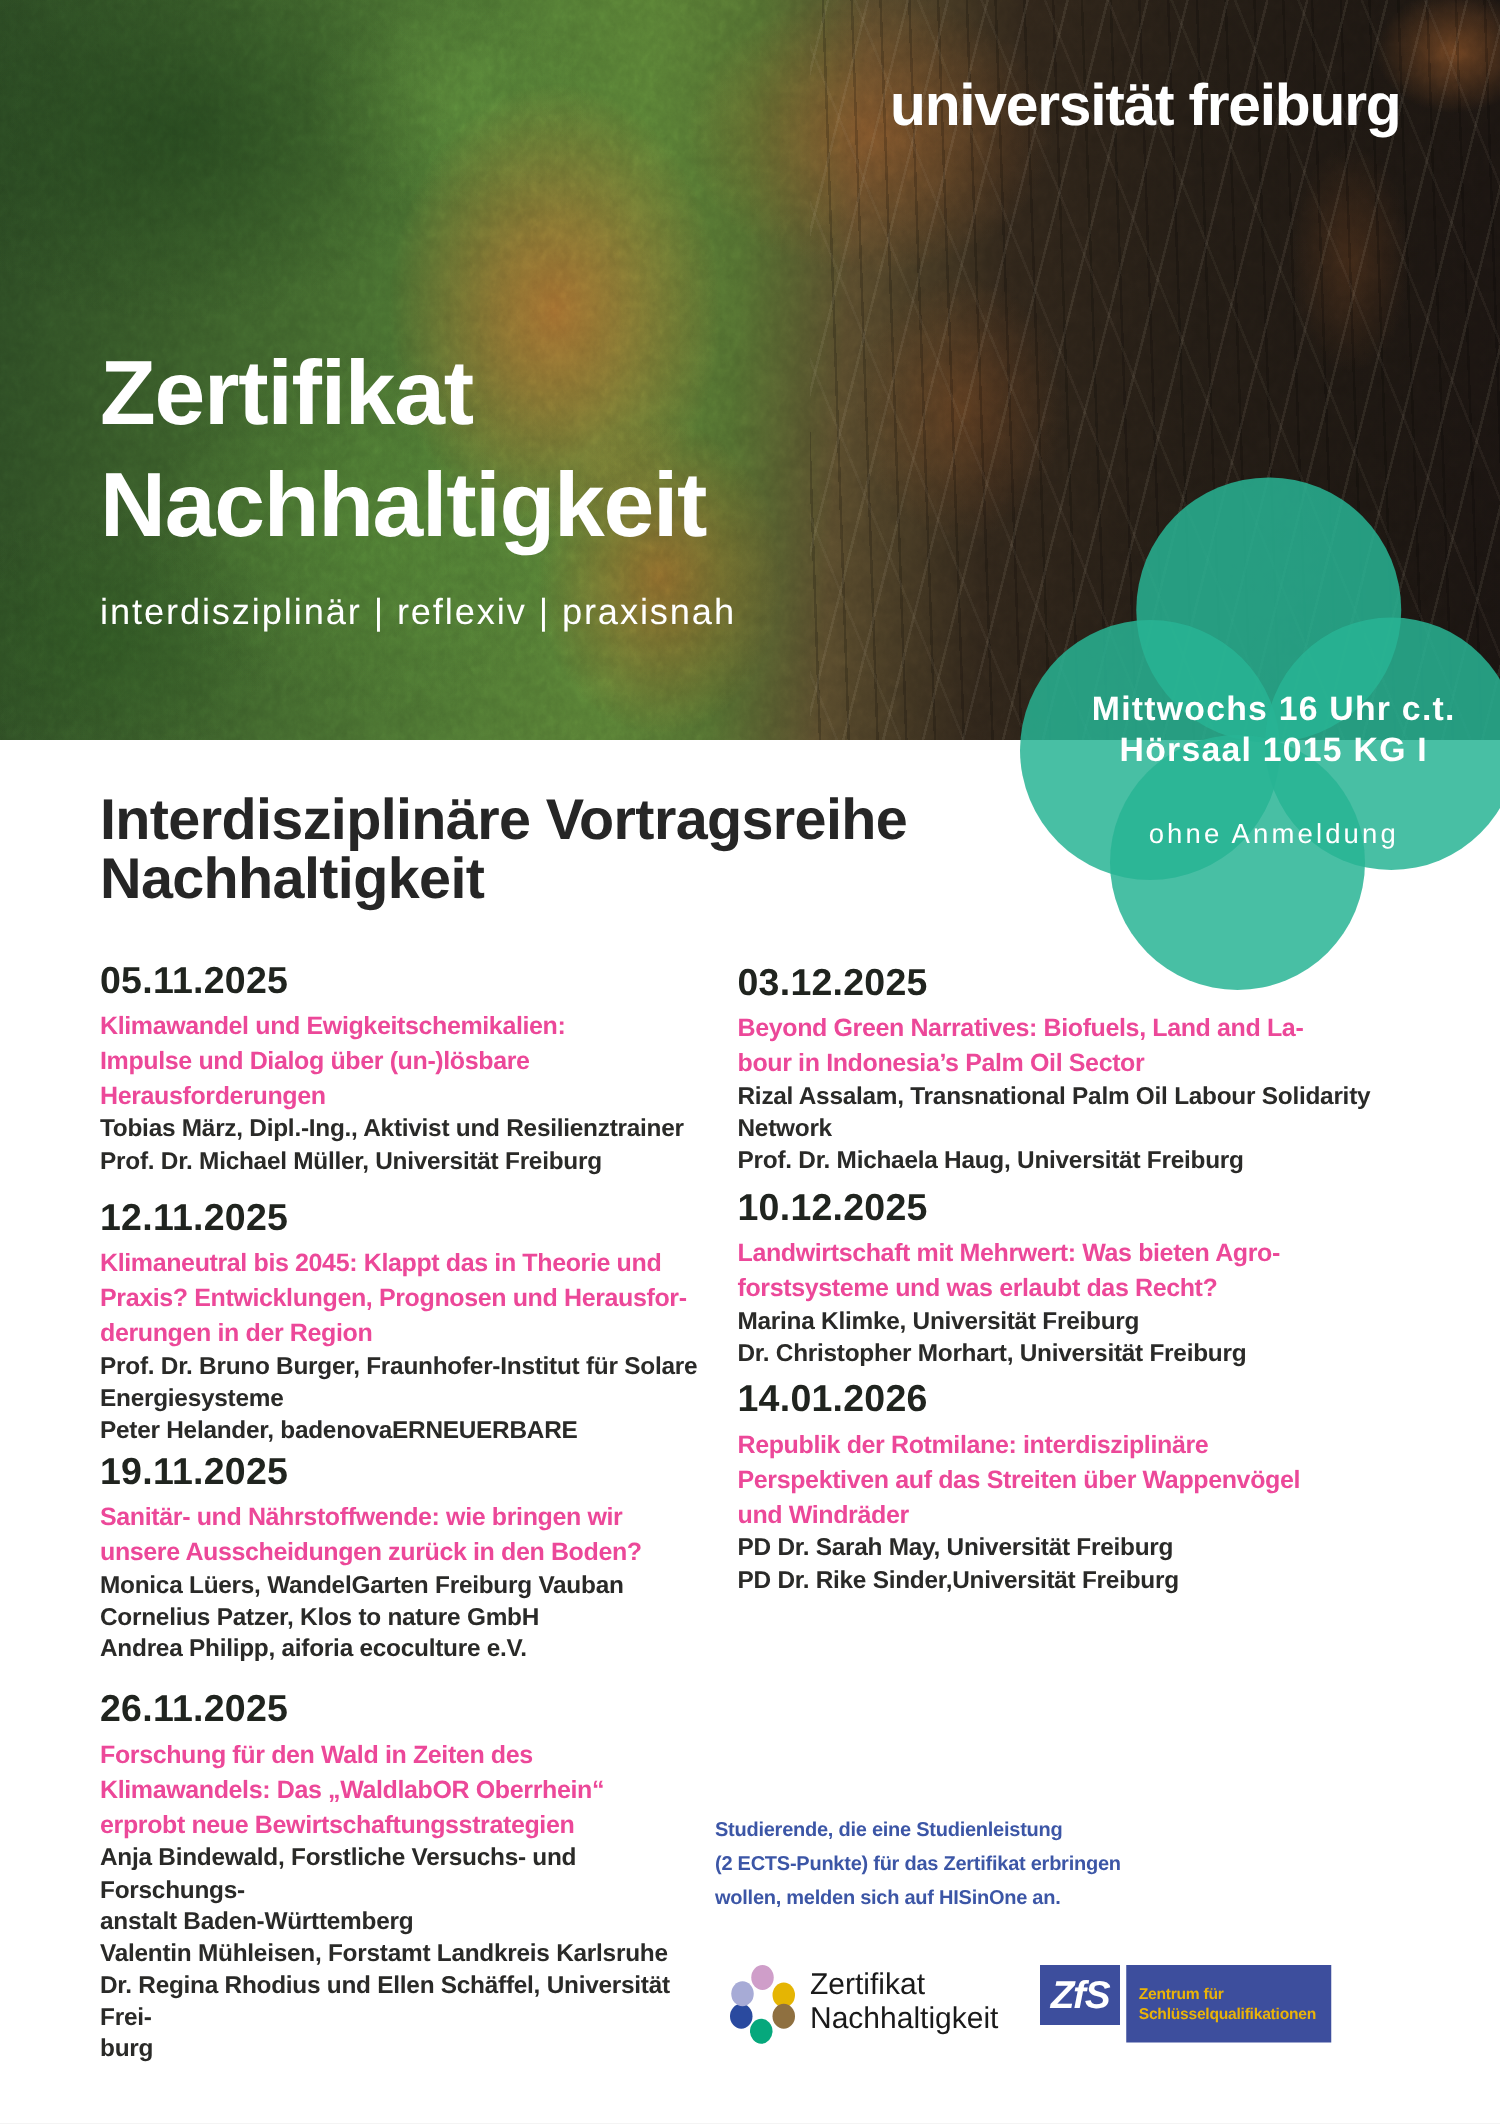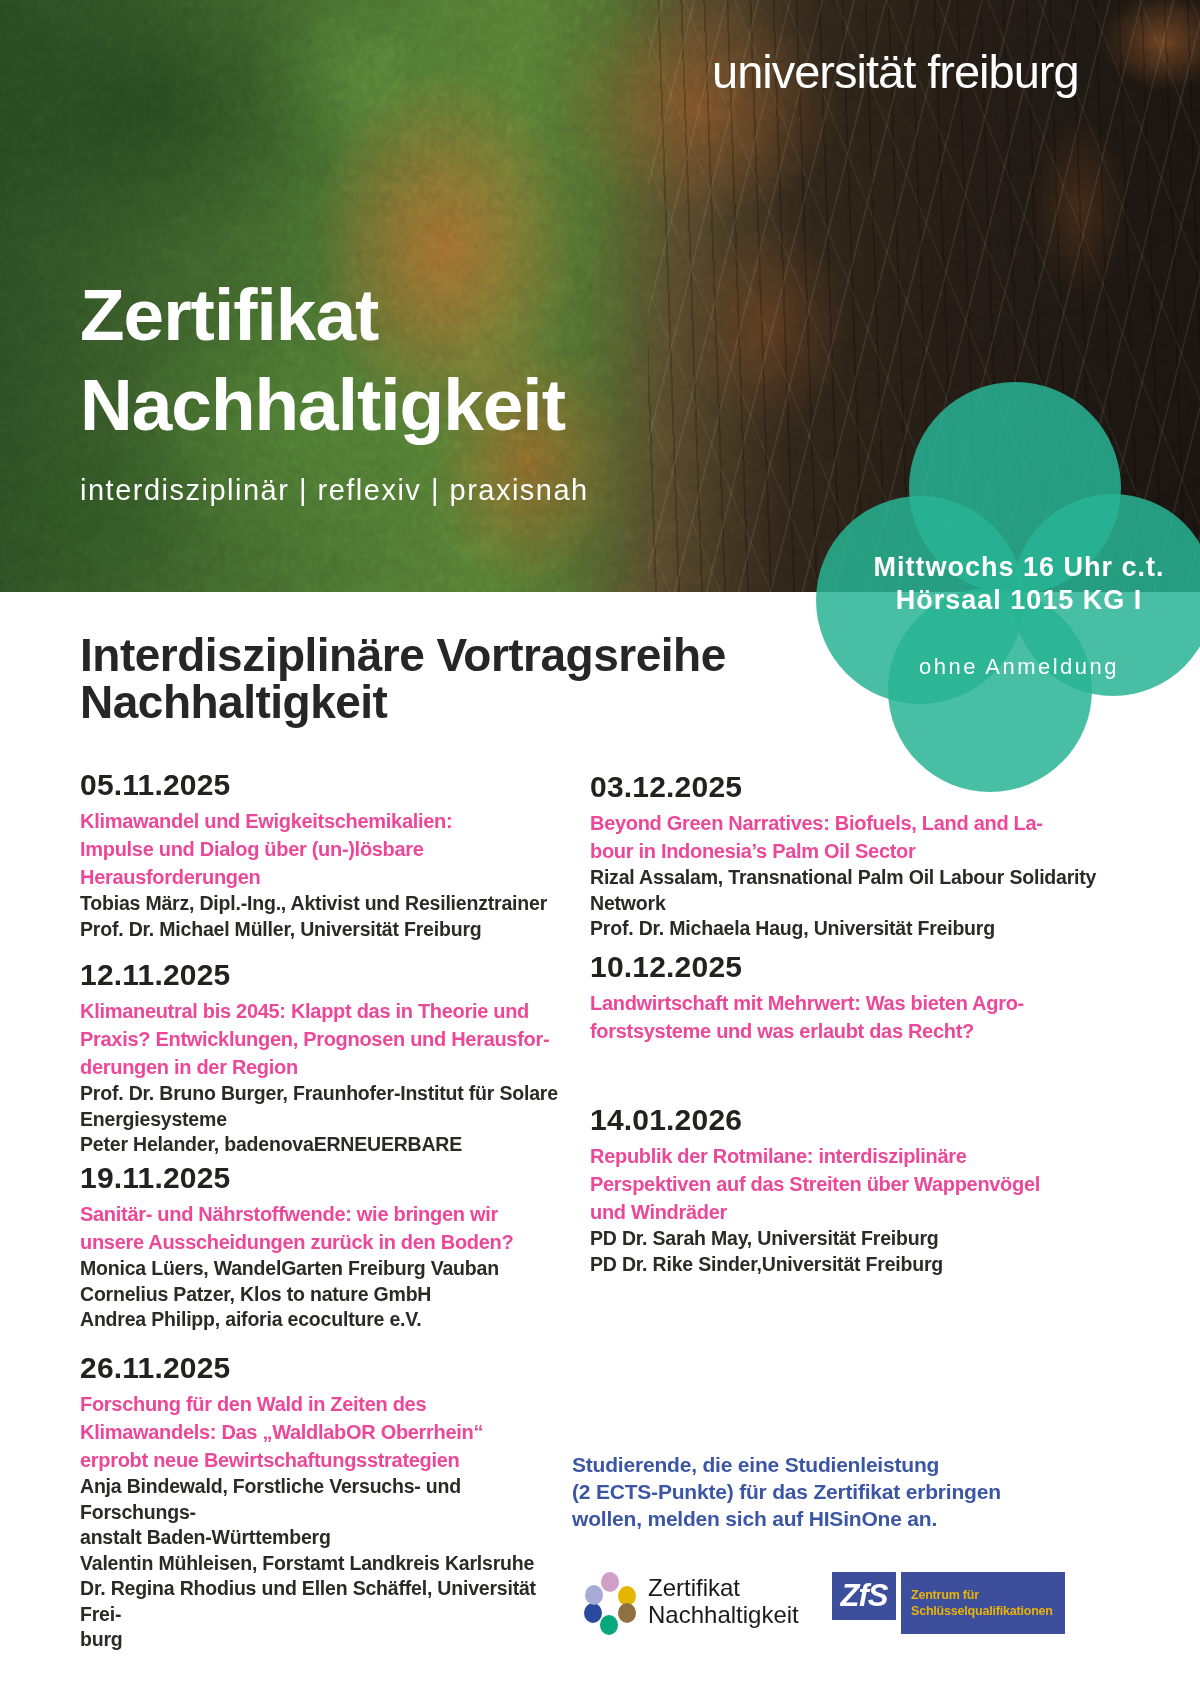--- a/index.html
+++ b/index.html
@@ -40,24 +40,24 @@
     background:
       repeating-linear-gradient(104deg, transparent 0 13px, rgba(196,186,166,0.10) 13px 15px, transparent 15px 31px),
       repeating-linear-gradient(68deg, transparent 0 19px, rgba(180,168,150,0.07) 19px 21px, transparent 21px 47px),
       repeating-linear-gradient(88deg, transparent 0 7px, rgba(0,0,0,0.20) 7px 9px, transparent 9px 23px);
     opacity: 0.9;
   }
   .hero-noise { position: absolute; left: 0; top: 0; width: 100%; height: 100%; mix-blend-mode: overlay; opacity: 0.55; }
 
   .uni-logo {
     position: absolute;
-    left: 712px; top: 44px;
+    left: 712px; top: 56px;
     color: #ffffff;
     font-size: 47px;
-    font-weight: 400;
+    font-weight: 700;
     letter-spacing: -1px;
     white-space: nowrap;
   }
   .hero-title {
     position: absolute;
     left: 80px; top: 270px;
     color: #ffffff;
     font-size: 73px;
     line-height: 90px;
     font-weight: 700;
@@ -130,21 +130,21 @@
     font-weight: 700;
     color: #2a2a28;
     letter-spacing: -0.2px;
     white-space: pre-line;
   }
 
   
   .ects-note {
     position: absolute;
     left: 572px; top: 1451px;
-    font-size: 21px;
+    font-size: 16px;
     line-height: 27px;
     font-weight: 700;
     letter-spacing: -0.2px;
     white-space: pre-line;
   }
 
   
   .zn-logo-dots { position: absolute; left: 584px; top: 1570px; width: 54px; height: 64px; }
   .dot { position: absolute; width: 18px; height: 20px; border-radius: 50%; }
   .dot-0 { left: 17px; top: 2px;  }   
@@ -272,20 +272,22 @@
 bour in Indonesia’s Palm Oil Sector</p>
       <p class="event-speakers">Rizal Assalam, Transnational Palm Oil Labour Solidarity
 Network
 Prof. Dr. Michaela Haug, Universität Freiburg</p>
     </article>
 
     <article class="event" style="top: 949px;">
       <h3 class="event-date">10.12.2025</h3>
       <p class="event-title">Landwirtschaft mit Mehrwert: Was bieten Agro-
 forstsysteme und was erlaubt das Recht?</p>
+      <p class="event-speakers">Marina Klimke, Universität Freiburg
+Dr. Christopher Morhart, Universität Freiburg</p>
     </article>
 
     <article class="event" style="top: 1102px;">
       <h3 class="event-date">14.01.2026</h3>
       <p class="event-title">Republik der Rotmilane: interdisziplinäre
 Perspektiven auf das Streiten über Wappenvögel
 und Windräder</p>
       <p class="event-speakers">PD Dr. Sarah May, Universität Freiburg
 PD Dr. Rike Sinder,Universität Freiburg</p>
     </article>

